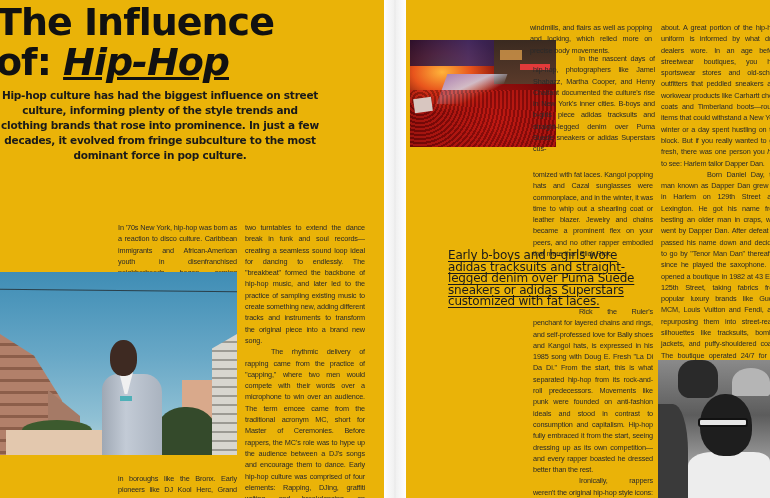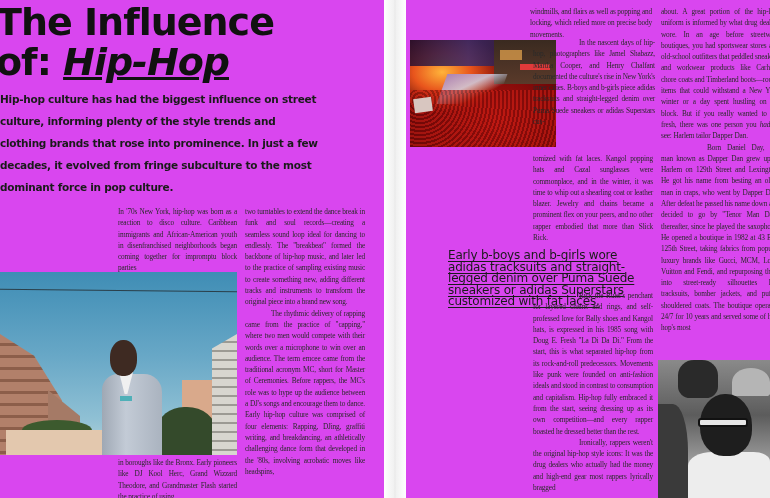--- a/index.html
+++ b/index.html
@@ -1,35 +1,35 @@
 <!DOCTYPE html>
 <html><head>
 <meta charset="utf-8">
 <style>
   * { box-sizing: border-box; margin: 0; padding: 0; }
   html, body { width: 770px; height: 498px; overflow: hidden; background: #ffffff; }
   body { position: relative; font-family: "Liberation Sans", sans-serif; color: #1a1a1a; }
 
-  .spread { position: absolute; left: 0; top: 0; width: 770px; height: 498px; background: #d946ef; }
+  .spread { position: absolute; left: 0; top: 0; width: 770px; height: 498px; background: #eab308; }
   .gutter { position: absolute; left: 384px; top: 0; width: 22px; height: 498px;
             background: linear-gradient(to right, #fff 0%, #f1f1f1 45%, #e9e9e9 50%, #f1f1f1 55%, #fff 100%); }
 
   
   .title { position: absolute; left: -4px; top: 2px; width: 330px; font-family: "DejaVu Sans", sans-serif;
            font-weight: bold; font-size: 38px; line-height: 40px; color: #111; letter-spacing: -1px; }
   .title .line { display: block; white-space: nowrap; }
   .title .accent { font-style: italic; position: relative; display: inline-block; text-decoration: underline; }
   .title .accent::after { content: ""; position: absolute; left: -2px; right: -4px; bottom: 4px; height: 5px; background: #e31b23; z-index: -1; }
 
   .deck { position: absolute; left: 0; top: 88px; width: 320px; font-family: "DejaVu Sans", sans-serif;
-          font-weight: bold; font-size: 10.5px; line-height: 22px; color: #1a1a1a; letter-spacing: -0.25px; }
+          font-weight: bold; font-size: 10.5px; line-height: 15px; color: #1a1a1a; letter-spacing: -0.25px; text-align: center; }
 
   
-  .col { position: absolute; font-family: Liberation Serif, serif; font-size: 7.3px; line-height: 11.3px;
-         color: #2a2a2a; text-align: justify; hyphens: manual; letter-spacing: -0.15px; }
+  .col { position: absolute; font-family: Liberation Sans, sans-serif; font-size: 7.3px; line-height: 11.3px;
+         color: #2a2a2a; text-align: justify; hyphens: manual; letter-spacing: -0.15px; margin-top: 16px; }
   .col p { margin: 0; }
   .col p.indent { text-indent: 26px; }
   .col p.rindent { text-align: justify; text-indent: 46px; }
 
   .col-a1 { left: 118px; top: 206px; width: 119px; }
   .col-a2 { left: 118px; top: 457px; width: 119px; }
   .col-b  { left: 245px; top: 206px; width: 120px; }
   .col-c1 { left: 530px; top: 6px;   width: 122px; }
   .col-c2 { left: 533px; top: 37px;  width: 122px; }
   .col-c3 { left: 533px; top: 153px; width: 120px; }

